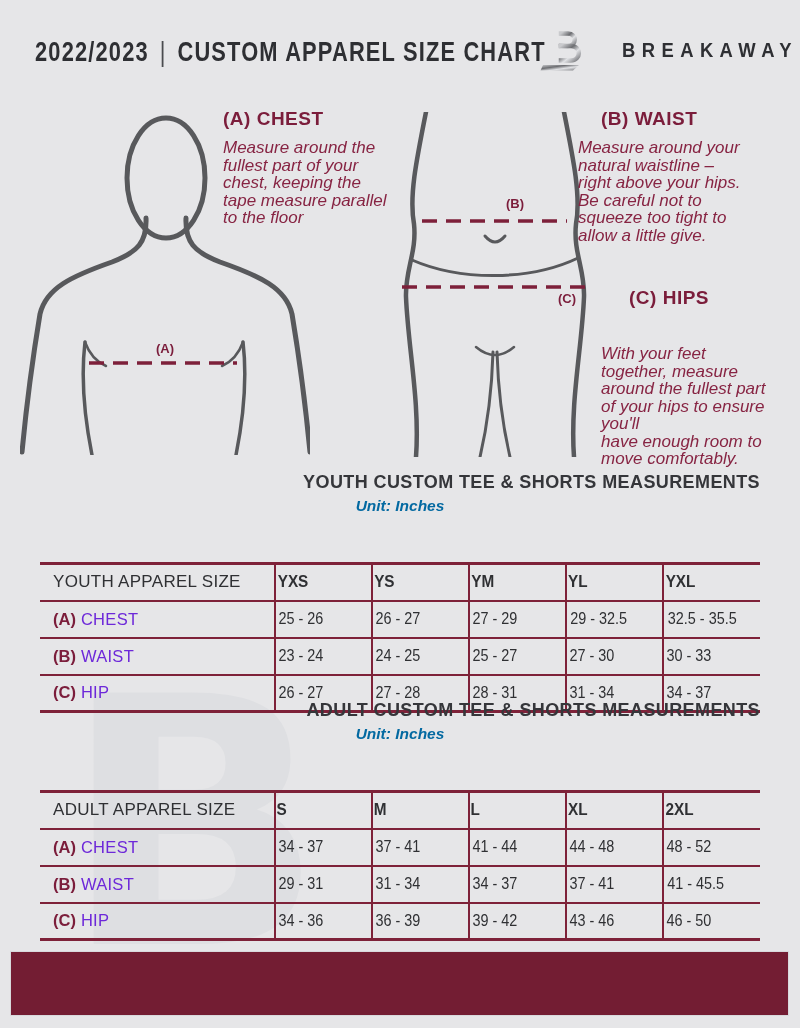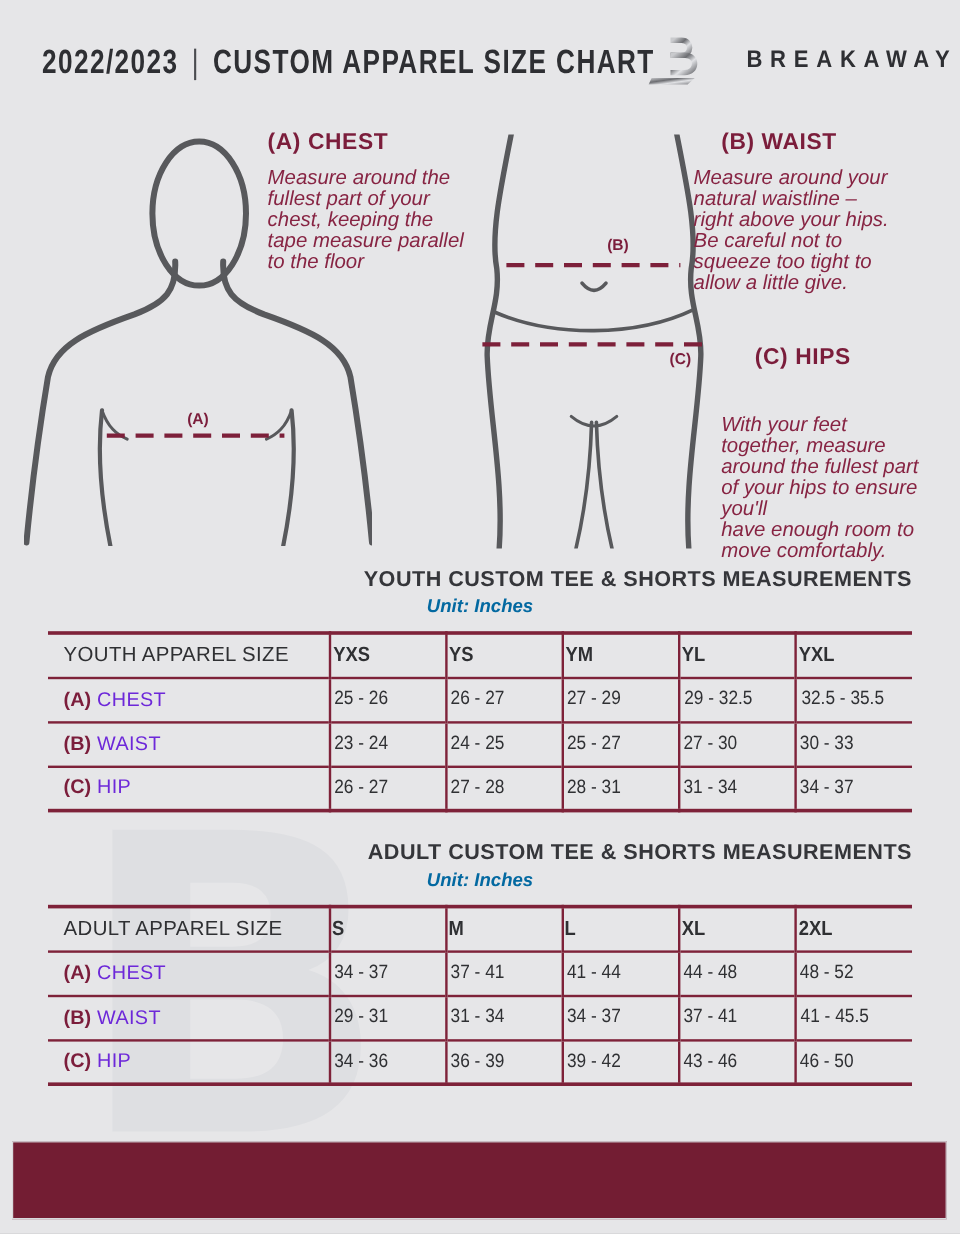--- a/index.html
+++ b/index.html
@@ -35,20 +35,21 @@
   
   .fig-label{font-size:13px;font-weight:800;color:var(--maroon);width:34px;text-align:center;}
   
   .sec-title{left:40px;width:720px;text-align:right;font-size:18px;font-weight:600;letter-spacing:.4px;color:#35363a;}
   .sec-unit{left:40px;width:720px;text-align:center;font-size:15.5px;font-style:italic;font-weight:600;color:#0369a1;}
   
   table.size-table{
     width:720px;border-collapse:collapse;table-layout:fixed;
     border-top:3px solid var(--line);border-bottom:3px solid var(--line);
     background:transparent;
+    margin-top:36px;
   }
   .size-table tr{border-bottom:2px solid var(--line);}
   .size-table th,.size-table td{border-left:2px solid var(--line);height:37px;vertical-align:middle;text-align:left;}
   .size-table th:first-child,.size-table td:first-child{border-left:none;text-align:left;padding-left:13px;}
   .size-table th{font-size:17px;font-weight:700;color:#2f3033;}
   .size-table th:first-child{font-weight:400;letter-spacing:.3px;}
   .size-table td{font-size:16px;color:#2f3033;}
   .cond{display:inline-block;transform:scaleX(0.9);}
   .rowkey{font-weight:800;color:var(--maroon);margin-right:5px;font-size:16.5px;}
   .rowlbl{font-size:16.5px;color:#6d28d9;letter-spacing:.3px;}

